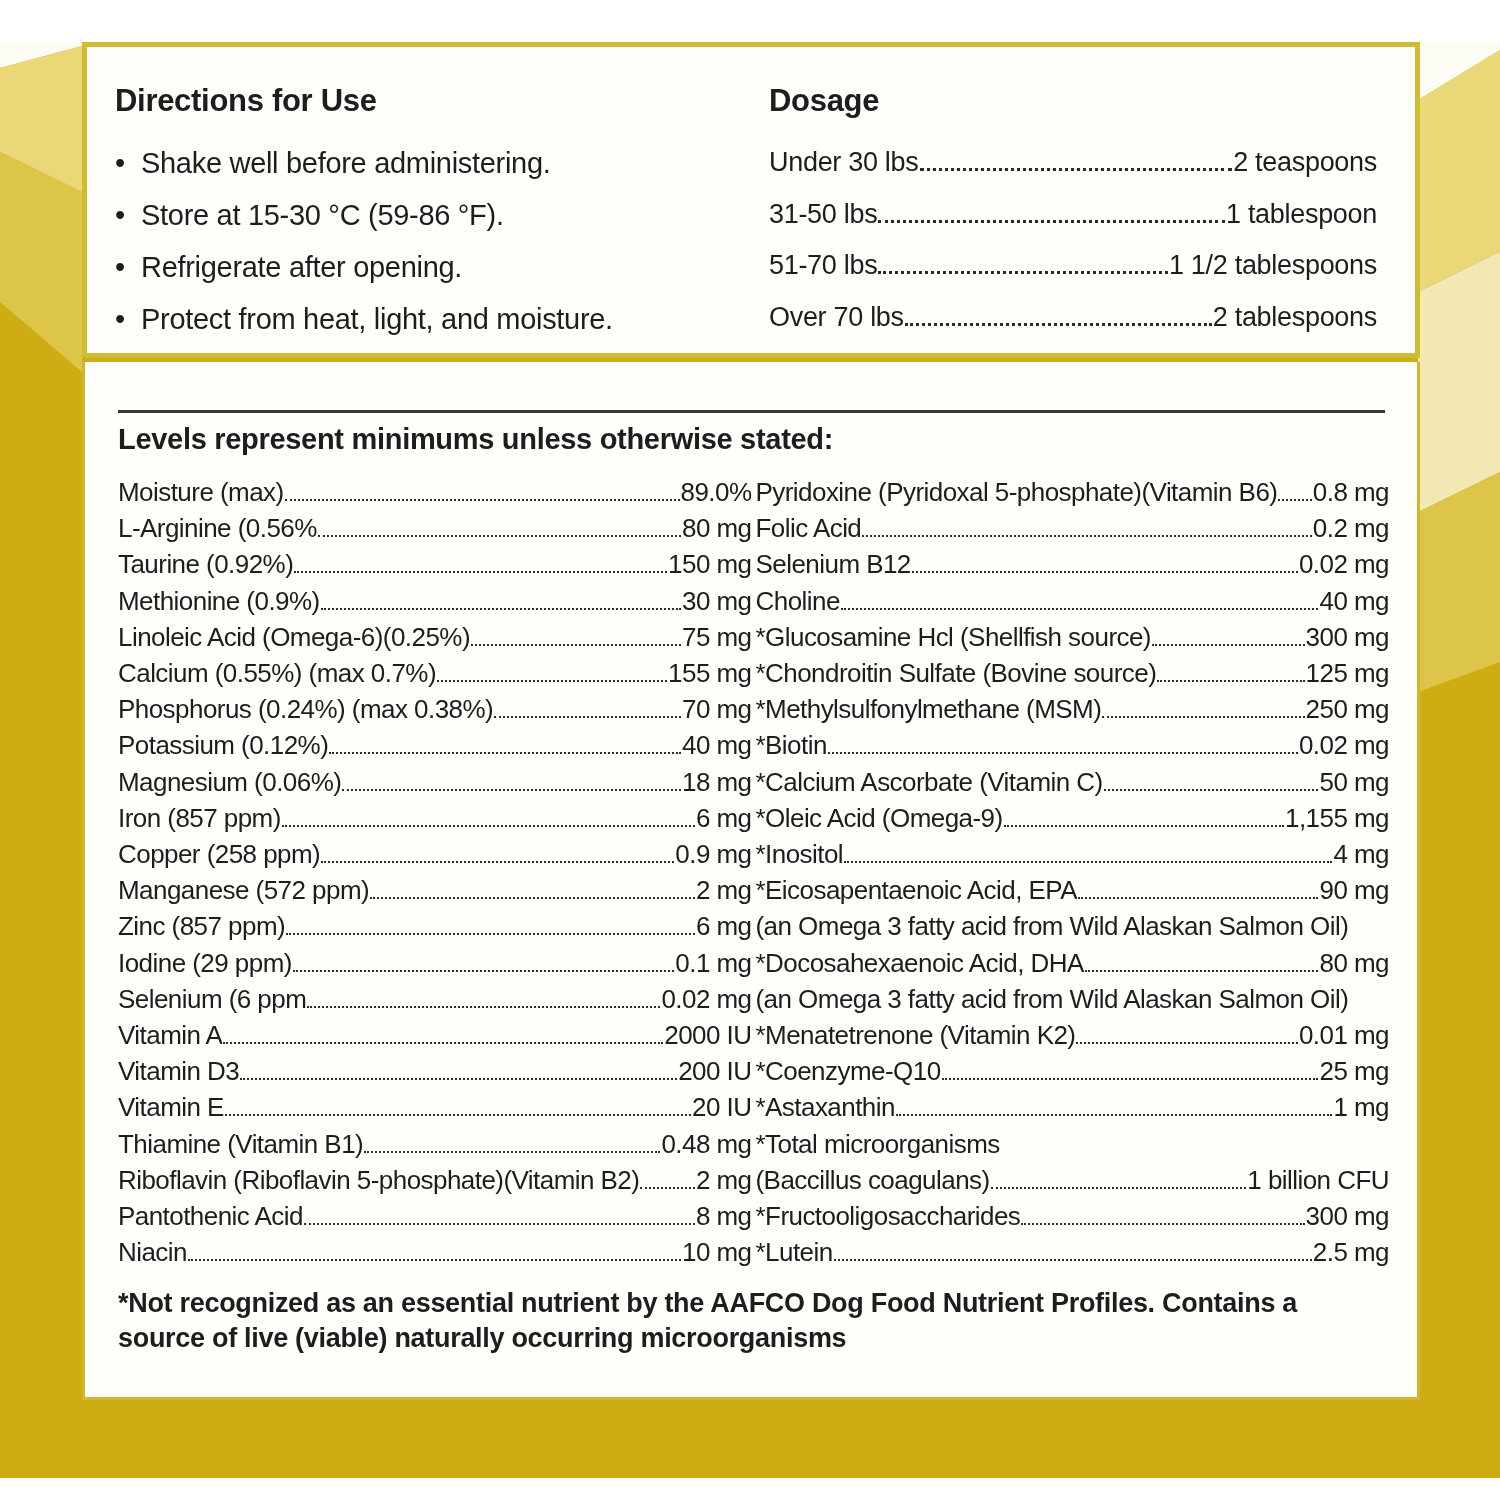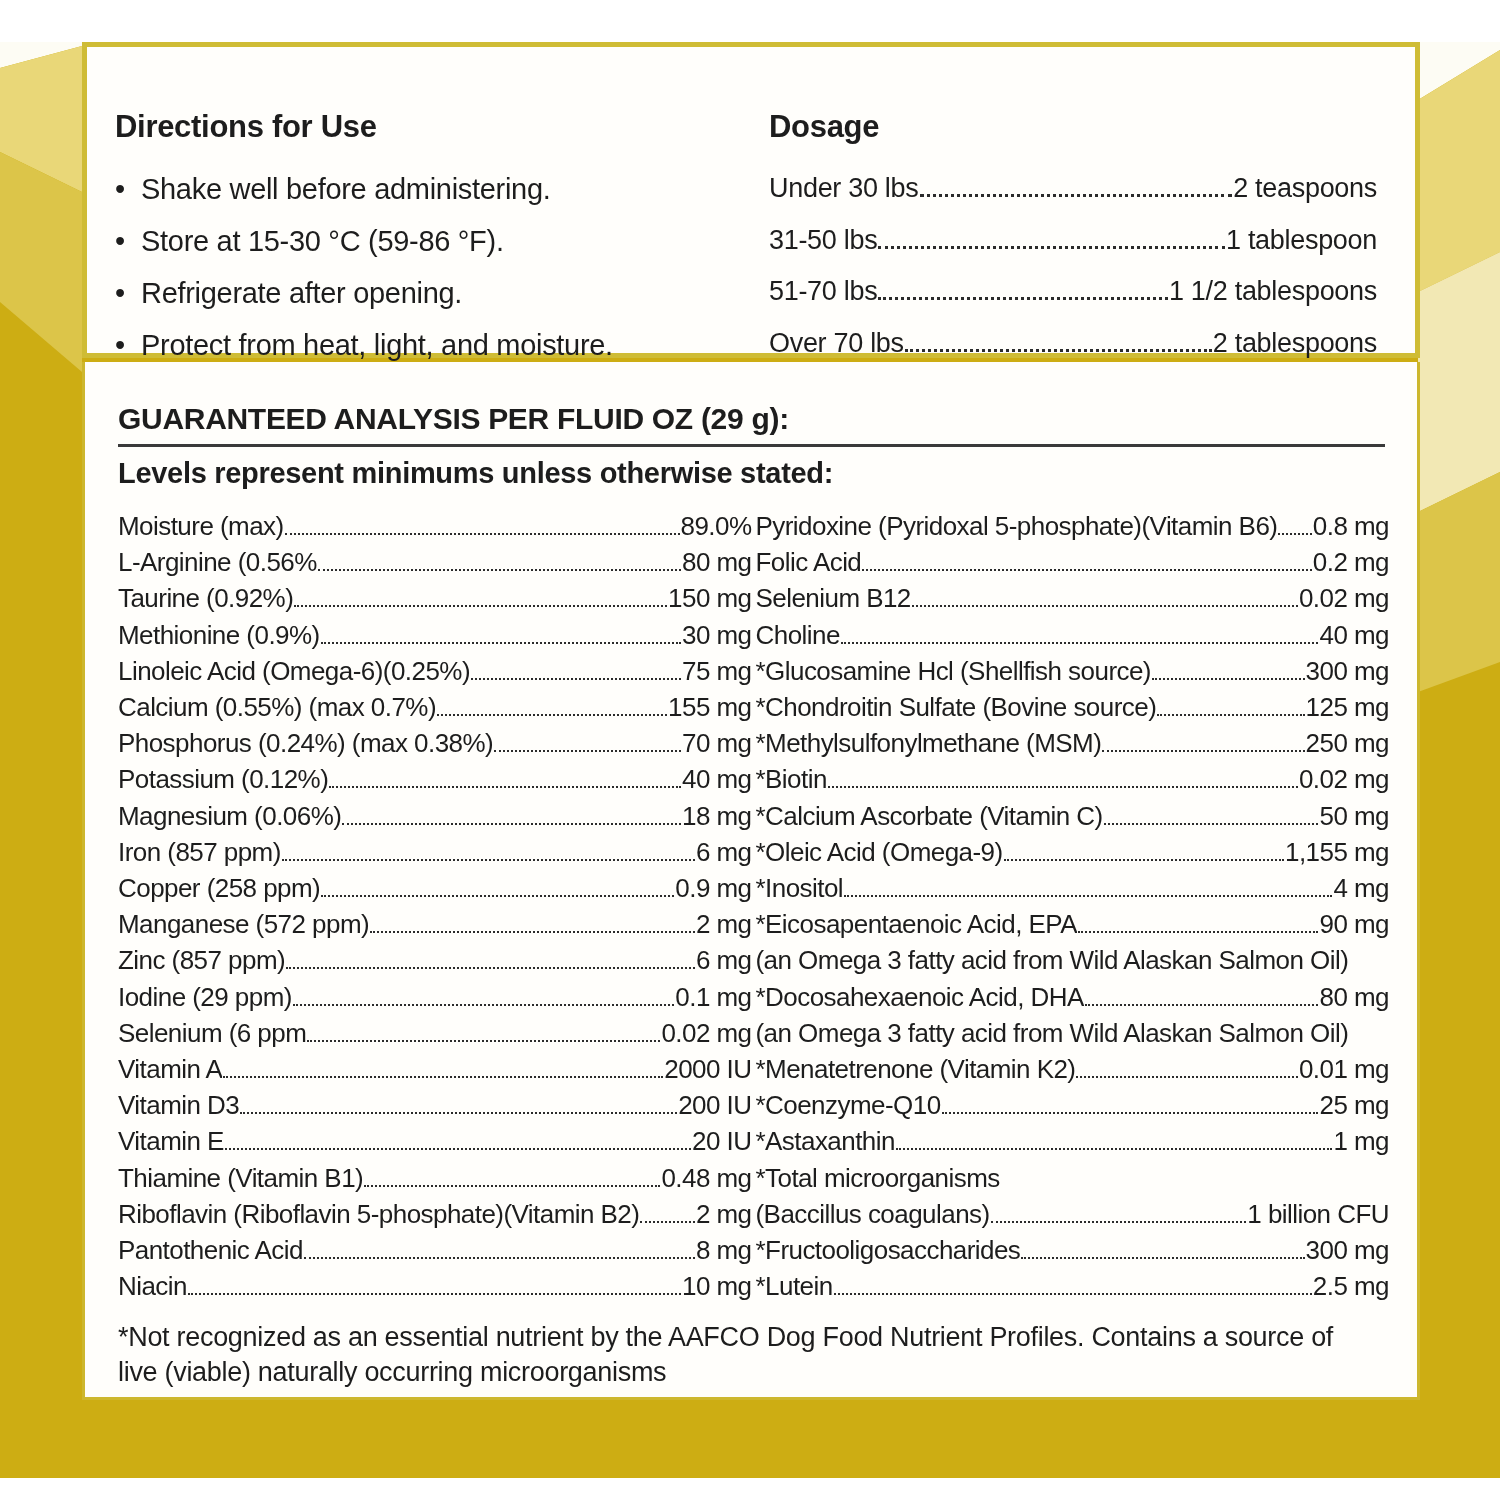--- a/index.html
+++ b/index.html
@@ -10,41 +10,41 @@
   
   .gold-bg{position:absolute;left:0;top:42px;width:1500px;height:1436px;background:#cdad13;}
   .corner-svg{position:absolute;display:block;}
   .svg-tl{left:0;top:42px;}
   .svg-tr{left:1418px;top:42px;}
   
   .box{position:absolute;left:82px;width:1338px;background:#fffefb;box-sizing:border-box;}
   .box-top{top:42px;height:316px;border:5px solid #cfbc35;}
   .box-main{top:362px;height:1038px;border:3px solid #cdb72e;border-top:none;}
   
-  .top-cols{position:relative;width:100%;height:100%;margin-top:26px;}
+  .top-cols{position:relative;width:100%;height:100%;}
   .dir-col{position:absolute;left:28px;top:36px;width:600px;}
   .dos-col{position:absolute;left:682px;top:36px;right:38px;}
   .h-title{font-size:31px;font-weight:bold;letter-spacing:-0.3px;margin:0 0 18px 0;}
   .bullet-row{display:flex;font-size:29px;letter-spacing:-0.3px;line-height:52px;}
   .bullet-glyph{width:26px;flex:0 0 26px;}
   .dos-row{display:flex;align-items:baseline;font-size:27px;letter-spacing:-0.3px;line-height:51.5px;}
   .dos-row .lead,.an-row .lead{flex:1 1 auto;min-width:10px;border-bottom:3px dotted #2b2b2b;margin:0 1px 9px 1px;}
   .dos-row .val,.an-row .val{white-space:nowrap;}
   .dos-row .lbl{white-space:nowrap;}
   
   .ga-inner{position:relative;padding:40px 28px 0 33px;}
   .ga-title{font-size:30px;font-weight:bold;letter-spacing:-0.3px;margin:0;}
   .ga-rule{height:0;border:none;border-top:3px solid #3a3a3a;margin:8px 4px 10px 0;}
   .ga-sub{font-size:29px;font-weight:bold;letter-spacing:-0.3px;margin:0 0 18px 0;}
   .ga-cols{display:flex;gap:4px;}
   .ga-col{flex:1 1 0;min-width:0;}
   .an-row{display:flex;align-items:baseline;font-size:26px;letter-spacing:-0.55px;line-height:36.2px;}
   .an-row .nm{white-space:nowrap;flex:0 1 auto;overflow:hidden;}
   .an-row .lead{border-bottom:2.6px dotted #2b2b2b;margin-bottom:7px;}
-  .ga-footnote{font-size:27px;letter-spacing:-0.3px;line-height:35px;margin-top:16px;padding-right:20px;}
+  .ga-footnote{font-size:27px;letter-spacing:-0.3px;line-height:35px;margin-top:16px;padding-right:20px;font-weight:bold;}
 </style>
 </head>
 <body>
 
 <div class="page">
 
   <div class="gold-bg"></div>
 
   <svg class="corner-svg svg-tl" width="82" height="640" viewBox="0 0 82 640">
     <polygon points="0,0 82,0 82,4 0,26" fill="#fdfcf4"></polygon>
@@ -109,21 +109,20 @@
             </div>
           </div>
       </div>
 
     </div>
   </div>
 
   <div class="box box-main">
     <div class="ga-inner">
 
-      <p class="ga-title">GUARANTEED ANALYSIS PER FLUID OZ (29 g):</p>
       <hr class="ga-rule">
       <p class="ga-sub">Levels represent minimums unless otherwise stated:</p>
 
       <div class="ga-cols">
         <div class="ga-col" id="ga-left">
             <div class="an-row">
               <span class="nm">Moisture (max)</span>
               <span class="lead"></span>
               <span class="val">89.0%</span>
             </div>

